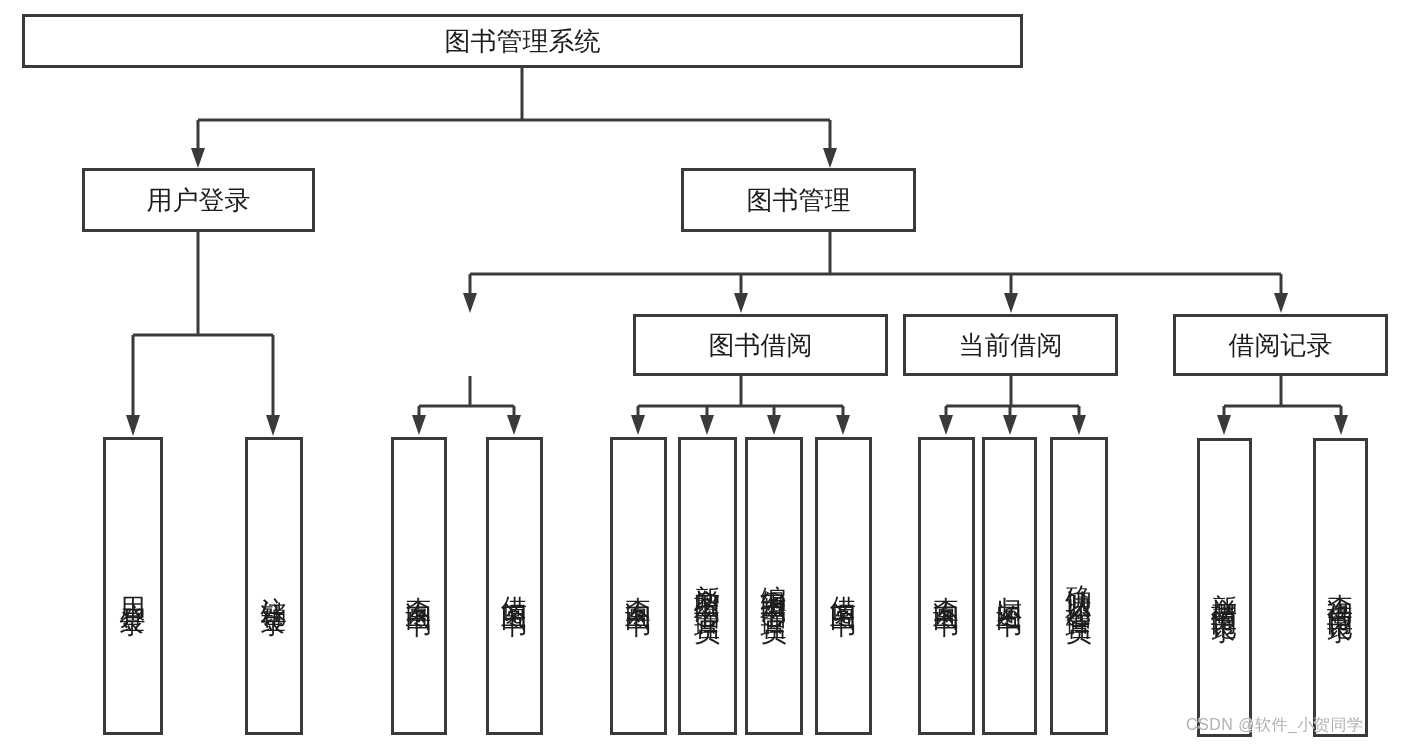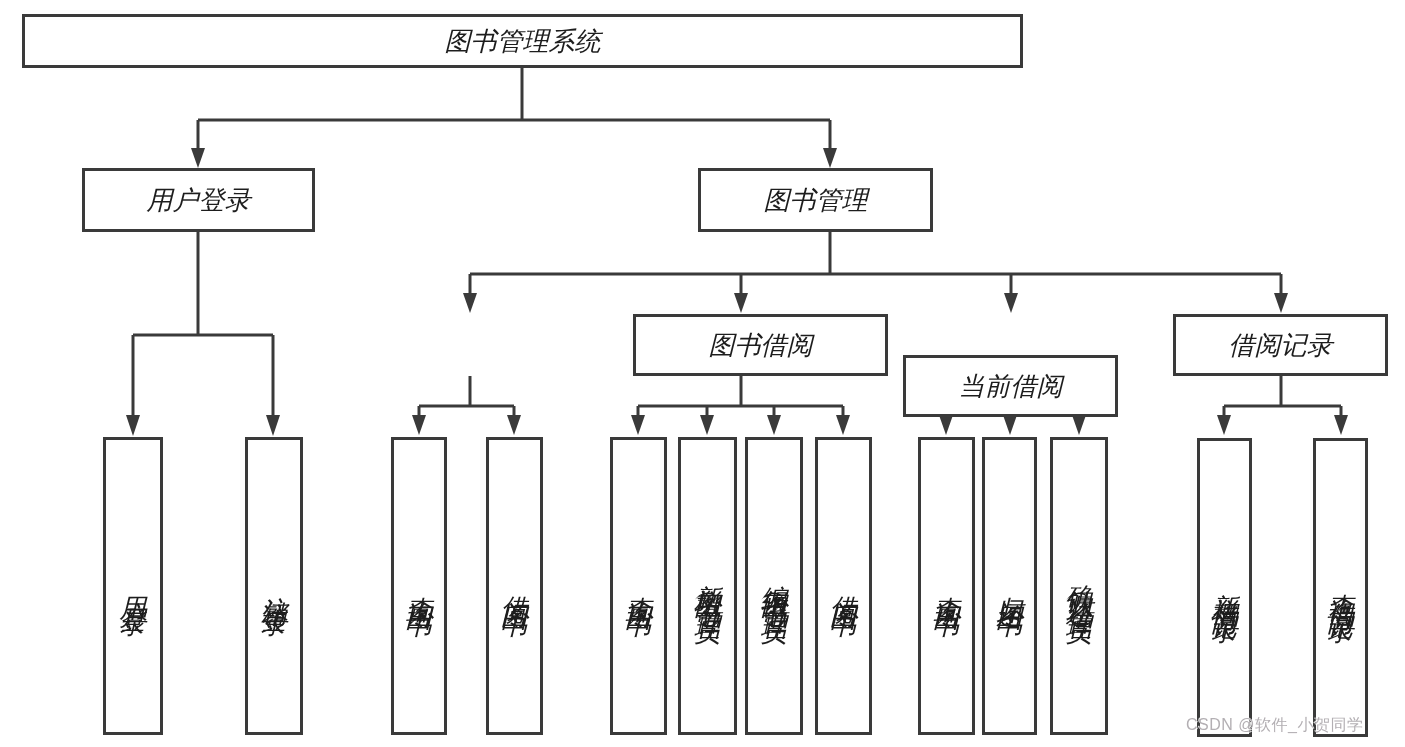--- a/index.html
+++ b/index.html
@@ -10,21 +10,20 @@
     position:absolute;
     box-sizing:border-box;
     border:3px solid #3a3a3a;
     background:#ffffff;
     color:#1d1d1d;
     display:flex;
     align-items:center;
     justify-content:center;
     font-size:26px;
     z-index:2;
-    font-style:italic;
   }
   .box .vtext{
     writing-mode:vertical-rl;
     text-orientation:mixed;
     letter-spacing:5px;
     line-height:1;
     white-space:nowrap;
   }
   .watermark{
     position:absolute;
@@ -109,28 +108,28 @@
     </g>
   </svg>
 
   <div class="box" style="left:22px;top:14px;width:1001px;height:54px;">
     <span>图书管理系统</span>
   </div>
 
   <div class="box" style="left:82px;top:168px;width:233px;height:64px;">
     <span>用户登录</span>
   </div>
-  <div class="box" style="left:698px;top:168px;width:235px;height:64px;">
+  <div class="box" style="left:681px;top:168px;width:235px;height:64px;">
     <span>图书管理</span>
   </div>
 
   <div class="box" style="left:633px;top:314px;width:255px;height:62px;">
     <span>图书借阅</span>
   </div>
-  <div class="box" style="left:903px;top:314px;width:215px;height:62px;margin-top:41px;">
+  <div class="box" style="left:903px;top:314px;width:215px;height:62px;">
     <span>当前借阅</span>
   </div>
   <div class="box" style="left:1173px;top:314px;width:215px;height:62px;text-align:center;">
     <span>借阅记录</span>
   </div>
 
   <div class="box" style="left:103px;top:437px;width:60px;height:298px;">
     <span class="vtext">用户登录</span>
   </div>
   <div class="box" style="left:245px;top:437px;width:58px;height:298px;">

